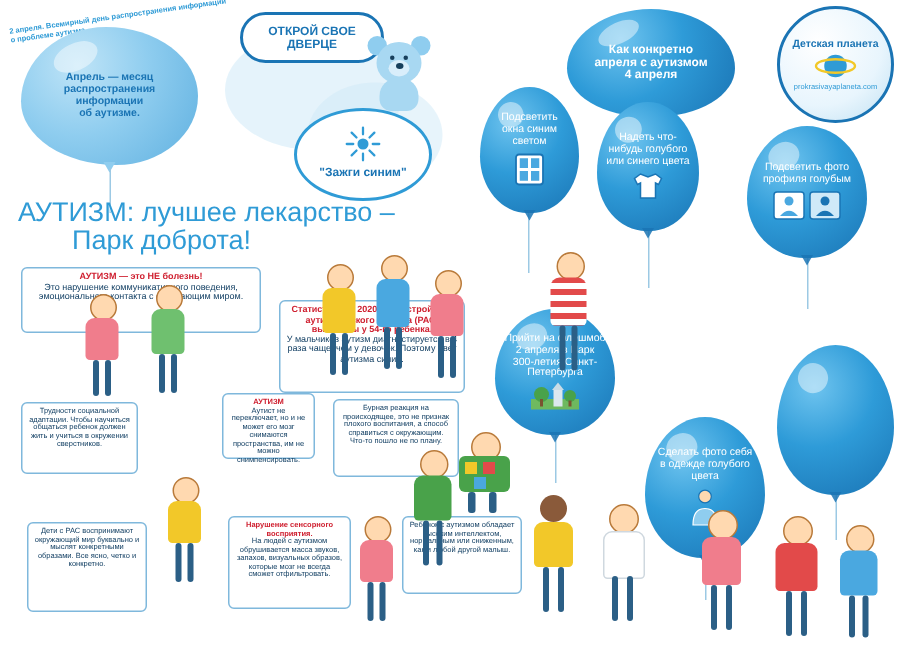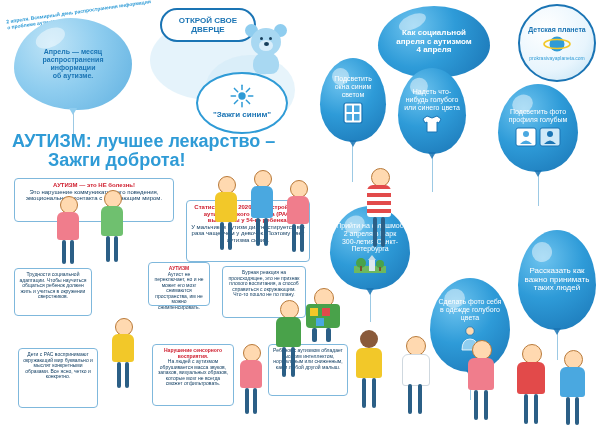--- a/index.html
+++ b/index.html
@@ -73,21 +73,21 @@
     box-sizing:border-box;
     line-height:1.1;
     text-align:center;
   }
   .card .hl{color:#cf2030;font-weight:bold;}
 
   
   .headline{
     position:absolute;
     color:#2f9bd6;
-    font-weight:bold;
+    font-weight:normal;
     text-shadow:0 1px 0 #ffffff;
     line-height:1.05;
   }
 
   
   .cloud{
     position:absolute;
     background:#cfe9f8;
     border-radius:50%;
   }
@@ -166,21 +166,21 @@
           <line x1="8" y1="16" x2="5" y2="19"></line>
       </g>
       <circle cx="12" cy="12" r="3.4" fill="#2f9bd6"></circle>
     </svg>
     <span class="t8" style="margin-top:1px;">"Зажги синим"</span>
   </div>
 
   <div class="balloon blue" style="left:378px;top:6px;width:112px;height:72px;">
     <div class="gloss"></div>
     <div class="t8" style="position:relative;font-weight:bold;">
-      <div>Как социальной</div>
+      <div>Как конкретно</div>
       <div>апреля с аутизмом</div>
       <div>4 апреля</div>
     </div>
   </div>
 
   <div class="corner-circle" style="right:4px;top:4px;width:78px;height:78px;background:radial-gradient(circle at 35% 30%,#ffffff 0%,#e8f5fd 60%,#bfe0f2 100%);border:2px solid #1a74b4;flex-direction:column;">
     <div class="t7" style="color:#1a74b4;font-weight:bold;">Детская планета</div>
     <svg width="30" height="22" viewBox="0 0 30 22">
       <circle cx="15" cy="11" r="7.5" fill="#2f9bd6"></circle>
       <ellipse cx="15" cy="11" rx="13" ry="4.5" fill="none" stroke="#f2c829" stroke-width="1.6"></ellipse>
@@ -245,26 +245,25 @@
     <div class="t7" style="position:relative;">Сделать фото себя в одежде голубого цвета</div>
     <svg width="26" height="28" viewBox="0 0 26 28" style="margin-top:2px;">
       <circle cx="13" cy="7" r="4.2" fill="#ffd9b0" stroke="#1a74b4" stroke-width=".8"></circle>
       <path d="M5 26 q0 -11 8 -11 q8 0 8 11z" fill="#8fcdef" stroke="#ffffff" stroke-width=".8"></path>
     </svg>
   </div>
 
   <div class="string" style="left:557px;top:330px;height:30px;"></div>
   <div class="balloon blue" style="left:518px;top:230px;width:78px;height:100px;">
     <div class="gloss"></div>
-    <div class="t8" style="position:relative;">Рассказать как важно принимать таких людей</div>
   </div>
 
   <div class="headline" style="left:12px;top:132px;width:320px;font-size:18px;">
     <div>АУТИЗМ: лучшее лекарство –</div>
-    <div style="margin-left:36px;">Зажги доброта!</div>
+    <div style="margin-left:36px;">Парк доброта!</div>
   </div>
 
   <div class="card t6" style="left:14px;top:178px;width:160px;height:44px;">
     <div class="hl">АУТИЗМ — это НЕ болезнь!</div>
     <div>Это нарушение коммуникативного поведения, эмоционального контакта с окружающим миром.</div>
   </div>
 
   <div class="card t6" style="left:186px;top:200px;width:124px;height:62px;">
     <div class="hl">Статистика на 2020 — расстройства аутистического спектра (РАС) выявлены у 54-го ребенка.</div>
     <div>У мальчиков аутизм диагностируется в 4 раза чаще, чем у девочек. Поэтому цвет аутизма синий.</div>

